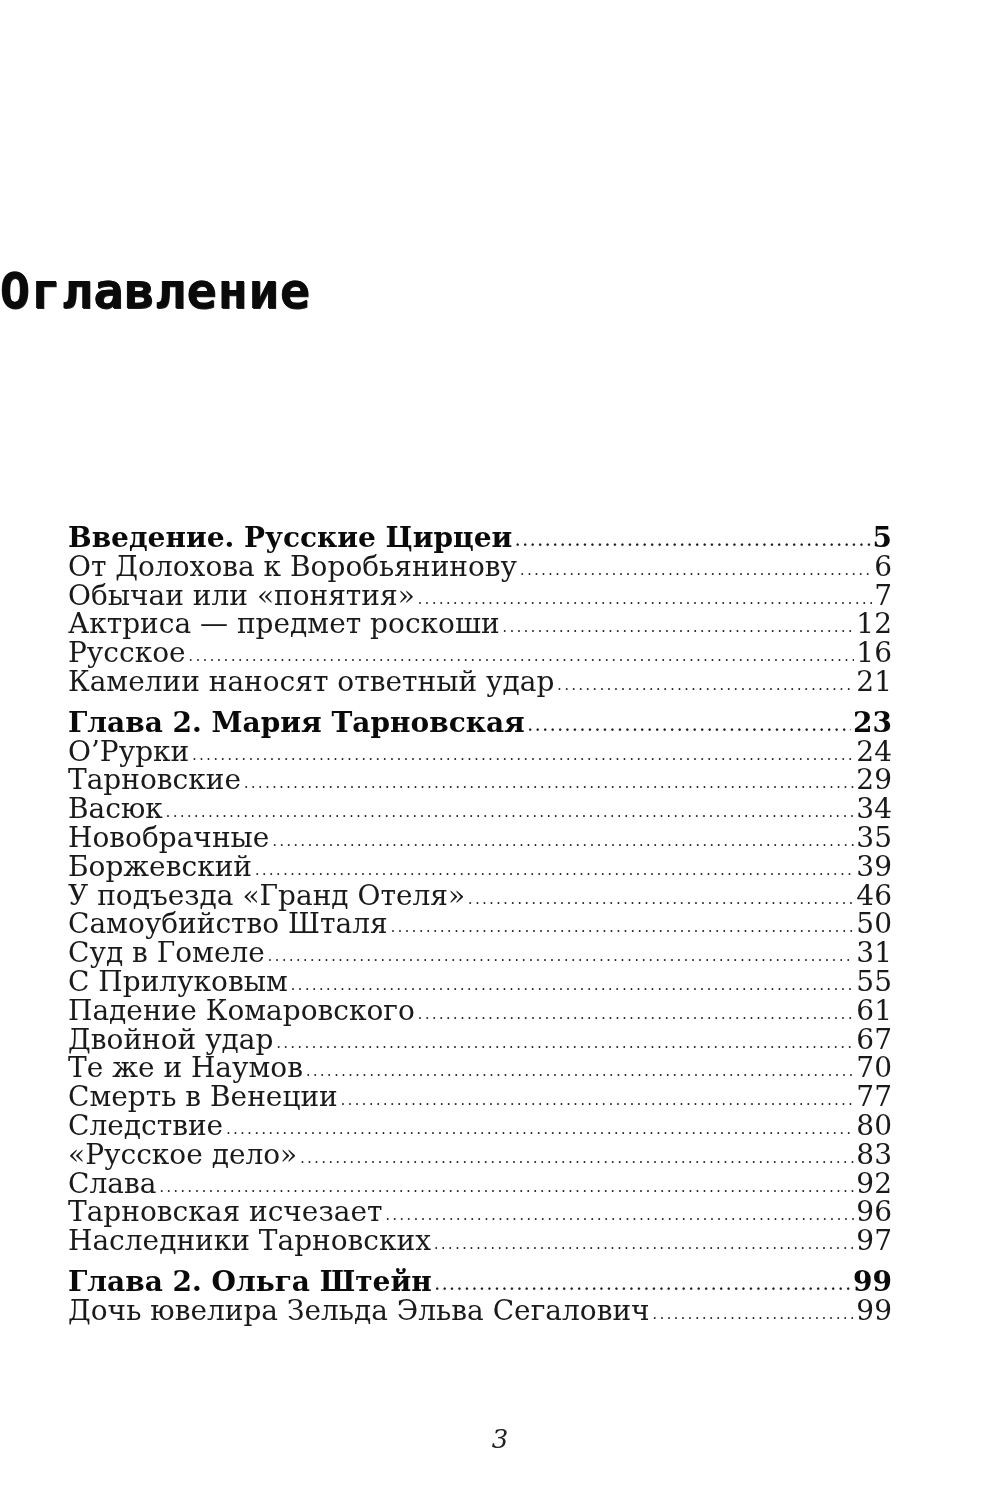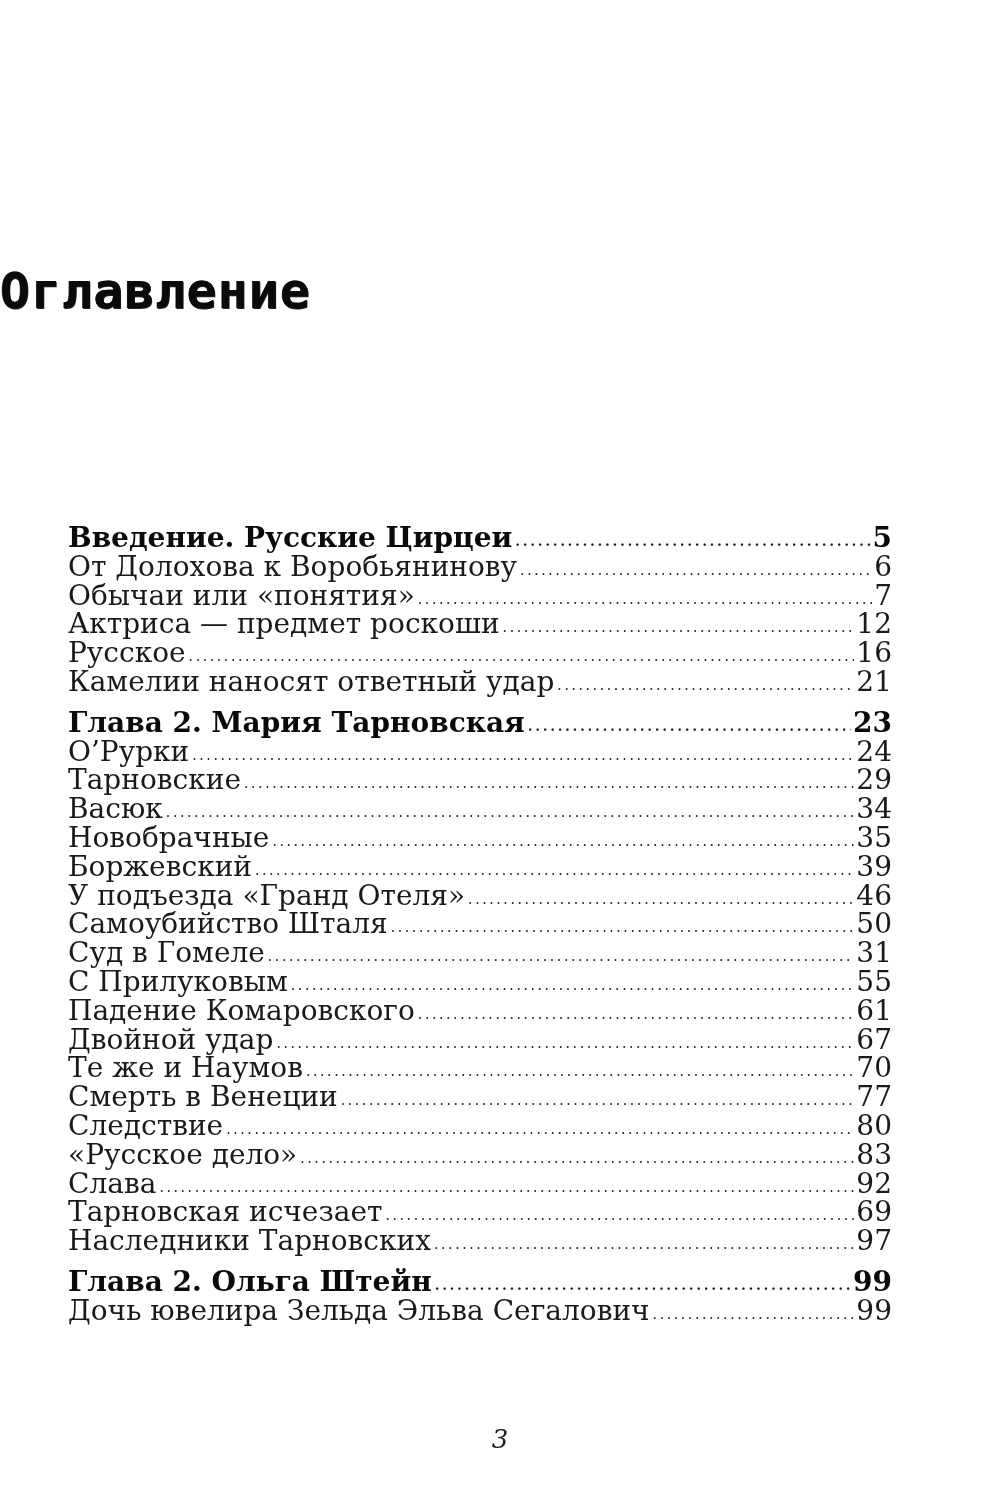--- a/index.html
+++ b/index.html
@@ -149,21 +149,21 @@
     <span class="page">83</span>
   </div>
   <div class="row">
     <span class="label">Слава</span>
     <span class="dots"></span>
     <span class="page">92</span>
   </div>
   <div class="row">
     <span class="label">Тарновская исчезает</span>
     <span class="dots"></span>
-    <span class="page">69</span>
+    <span class="page">96</span>
   </div>
   <div class="row">
     <span class="label">Наследники Тарновских</span>
     <span class="dots"></span>
     <span class="page">97</span>
   </div>
 
   <div class="gap"></div>
 
   <div class="row bold">

